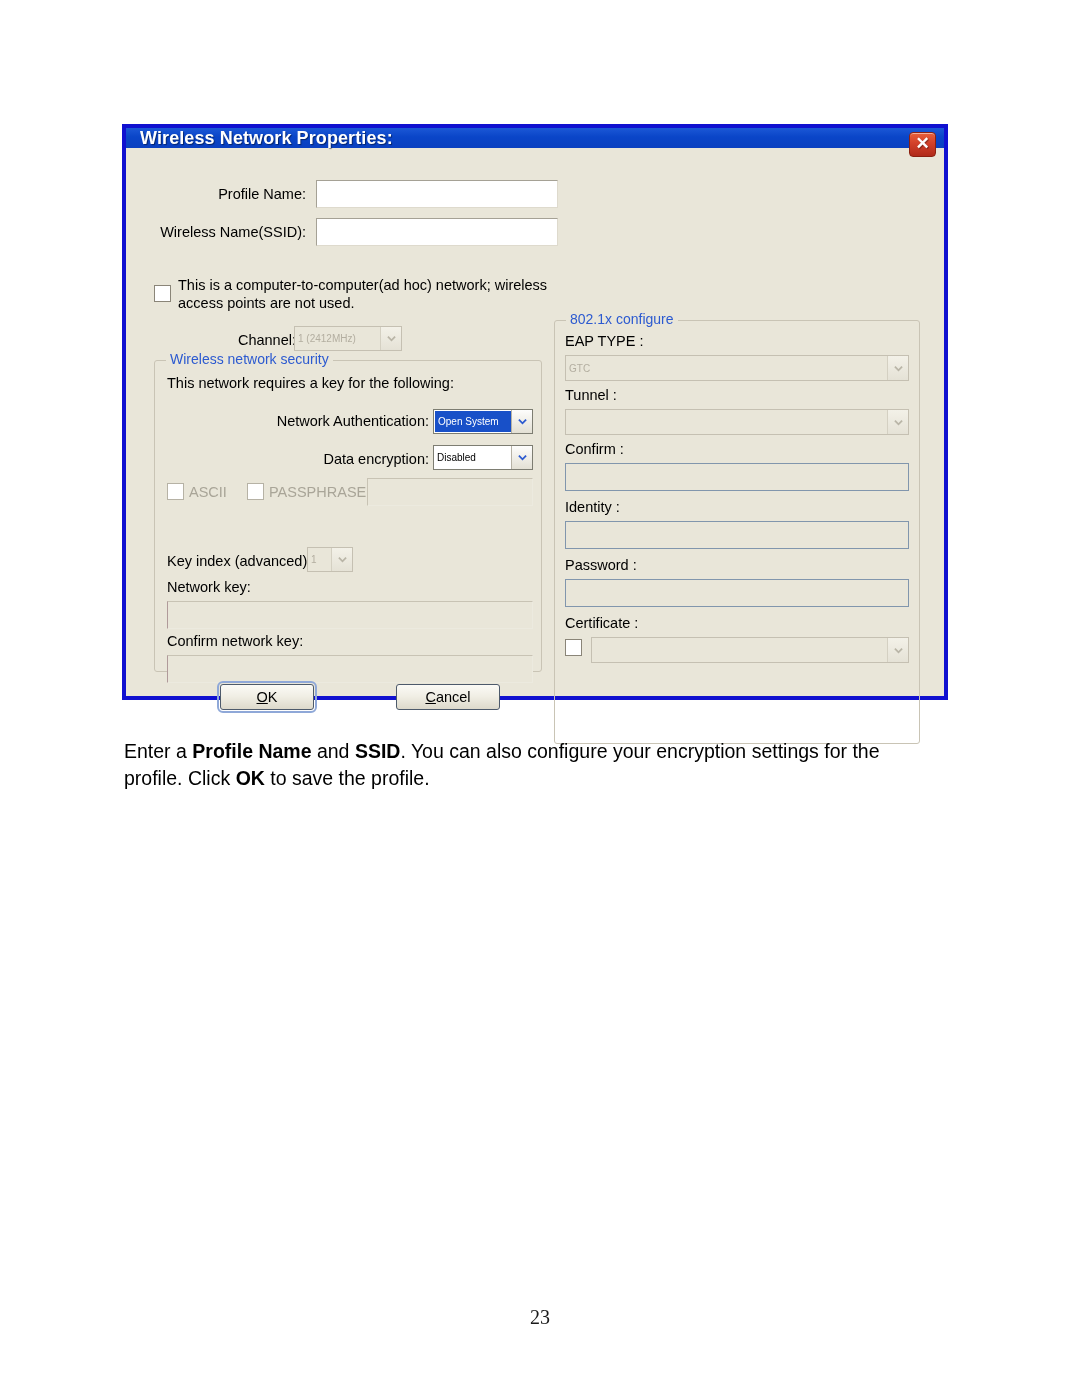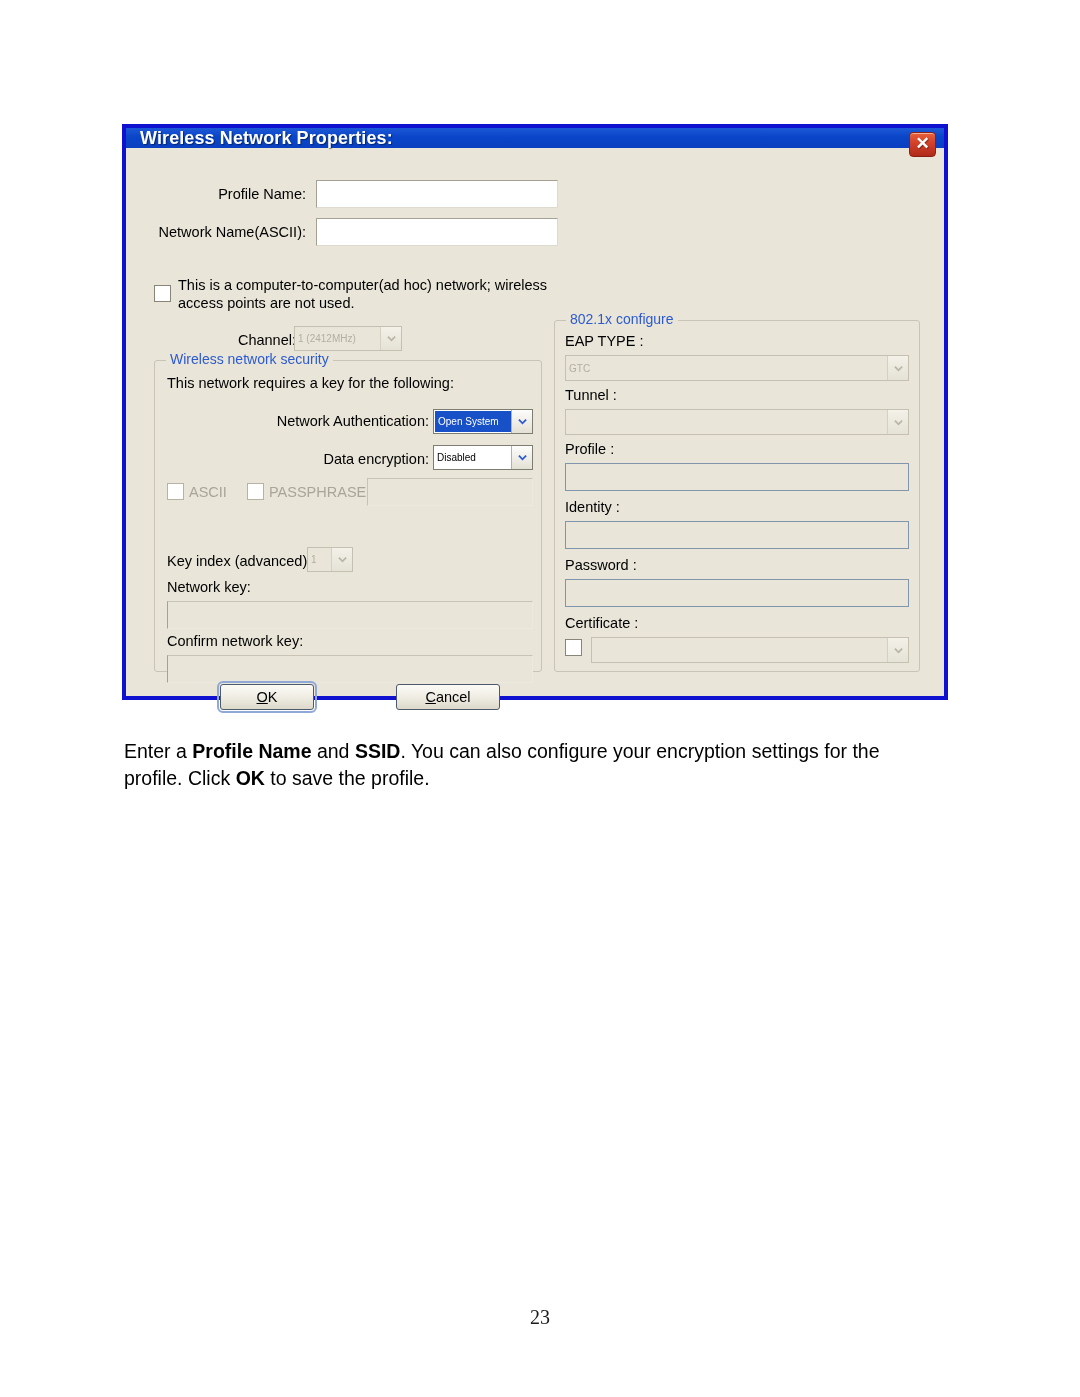--- a/index.html
+++ b/index.html
@@ -230,21 +230,21 @@
     <div class="close-btn">
       <span class="close-x">✕</span>
     </div>
   </div>
 
   <div class="client">
 
     <div class="lbl right" style="left:30px; top:26px; width:150px;">Profile Name:</div>
     <div class="textbox" style="left:190px; top:20px; width:242px; height:28px;"></div>
 
-    <div class="lbl right" style="left:10px; top:64px; width:170px;">Network Name(ASCII):</div>
+    <div class="lbl right" style="left:10px; top:64px; width:170px;">Wireless Name(SSID):</div>
     <div class="textbox" style="left:190px; top:58px; width:242px; height:28px;"></div>
 
     <div class="checkbox" style="left:28px; top:125px;"></div>
     <div class="lbl" style="left:52px; top:117px;">This is a computer-to-computer(ad hoc) network; wireless</div>
     <div class="lbl" style="left:52px; top:135px;">access points are not used.</div>
 
     <div class="lbl right" style="left:60px; top:172px; width:110px;">Channel:</div>
     <div class="combo disabled" style="left:168px; top:166px; width:108px; height:25px;">
       <span class="val">1  (2412MHz)</span>
       <span class="arrow">
@@ -297,21 +297,21 @@
         </span>
       </div>
 
       <div class="lbl" style="left:12px; top:218px;">Network key:</div>
       <div class="textbox disabled" style="left:12px; top:240px; width:366px; height:28px; border-left-color:#b09a9a;"></div>
 
       <div class="lbl" style="left:12px; top:272px;">Confirm network key:</div>
       <div class="textbox disabled" style="left:12px; top:294px; width:366px; height:28px; border-left-color:#b09a9a;"></div>
     </div>
 
-    <div class="groupbox" style="left:428px; top:160px; width:366px; height:352px;">
+    <div class="groupbox" style="left:428px; top:160px; width:366px; height:424px;">
       <span class="grouptitle">802.1x configure</span>
 
       <div class="lbl" style="left:10px; top:12px;">EAP TYPE :</div>
       <div class="combo disabled" style="left:10px; top:34px; width:344px; height:26px;">
         <span class="val">GTC</span>
         <span class="arrow">
           <svg class="chev" viewBox="0 0 10 10" aria-hidden="true">
               <path d="M1 3 L5 7 L9 3" fill="none" stroke="#b9b5a7" stroke-width="2"></path>
             </svg>
         </span>
@@ -320,21 +320,21 @@
       <div class="lbl" style="left:10px; top:66px;">Tunnel :</div>
       <div class="combo disabled" style="left:10px; top:88px; width:344px; height:26px;">
         <span class="val"></span>
         <span class="arrow">
           <svg class="chev" viewBox="0 0 10 10" aria-hidden="true">
               <path d="M1 3 L5 7 L9 3" fill="none" stroke="#b9b5a7" stroke-width="2"></path>
             </svg>
         </span>
       </div>
 
-      <div class="lbl" style="left:10px; top:120px;">Profile :</div>
+      <div class="lbl" style="left:10px; top:120px;">Confirm :</div>
       <div class="textbox sunkenblue" style="left:10px; top:142px; width:344px; height:28px;"></div>
 
       <div class="lbl" style="left:10px; top:178px;">Identity :</div>
       <div class="textbox sunkenblue" style="left:10px; top:200px; width:344px; height:28px;"></div>
 
       <div class="lbl" style="left:10px; top:236px;">Password :</div>
       <div class="textbox sunkenblue" style="left:10px; top:258px; width:344px; height:28px;"></div>
 
       <div class="lbl" style="left:10px; top:294px;">Certificate :</div>
       <div class="checkbox" style="left:10px; top:318px;"></div>

